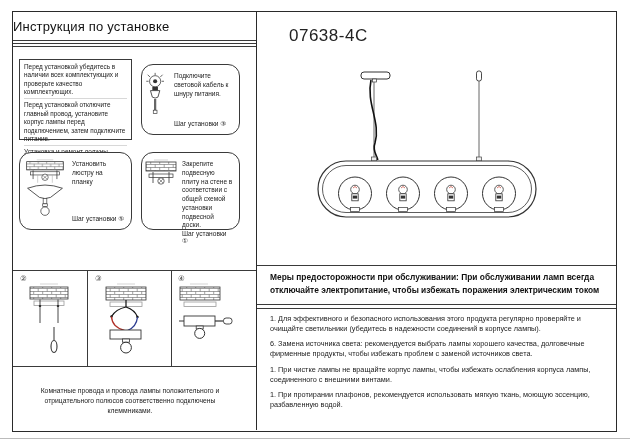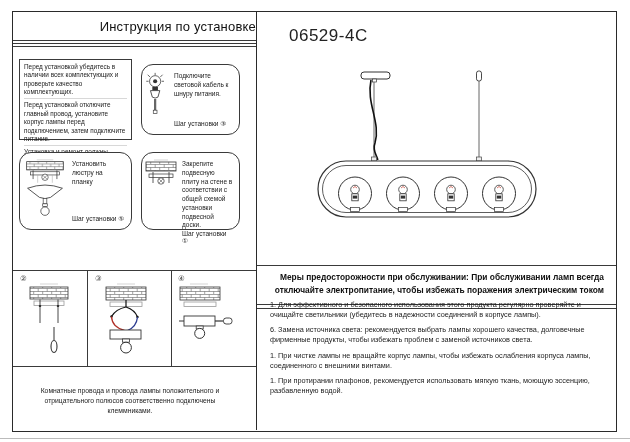--- a/index.html
+++ b/index.html
@@ -4,40 +4,40 @@
 <style>
   html,body{margin:0;padding:0;background:#fff;}
   #page{position:relative;width:630px;height:442px;background:#fff;overflow:hidden;
         font-family:"Liberation Sans", sans-serif;color:#1c1c1c;}
   .abs{position:absolute;}
   .frame{left:12px;top:11px;width:603px;height:419px;border:1.5px solid #2a2a2a;}
   .vdiv{left:256px;top:11px;width:1px;height:419px;background:#2a2a2a;}
   .rule{height:1px;background:#3a3a3a;}
   .rule-light{height:1px;background:#bbb;}
   .titlebar{left:13px;top:12px;width:243px;height:28px;border-bottom:1px solid #3a3a3a;
-            display:flex;align-items:center;justify-content:flex-end;}
+            display:flex;align-items:center;justify-content:flex-start;}
   .title{font-size:13px;letter-spacing:.2px;color:#111;}
   .model{left:289px;top:26px;font-size:17px;color:#222;letter-spacing:.5px;}
   .box{border:1px solid #3a3a3a;background:#fff;box-sizing:border-box;}
   .round{border-radius:12px;}
   .box1{left:19px;top:59px;width:113px;height:81px;padding:3px 4px;}
   .box1 p{margin:0 0 2px 0;font-size:6.4px;line-height:1.32;border-bottom:.5px solid #d8d8d8;padding-bottom:1.5px;}
   .box1 p:last-child{border-bottom:none;}
   .box2{left:141px;top:64px;width:99px;height:71px;display:flex;}
   .box3{left:19px;top:152px;width:113px;height:78px;display:flex;}
   .box4{left:141px;top:152px;width:99px;height:78px;display:flex;}
   .icon-col{flex:0 0 auto;display:flex;align-items:flex-start;justify-content:center;padding-top:5px;}
   .btxt{flex:1;display:flex;flex-direction:column;justify-content:space-between;
         padding:7px 6px 6px 2px;}
   .btxt .desc{margin:0;font-size:6.5px;line-height:1.35;}
   .btxt .step{margin:0;font-size:6.6px;}
   .diag-label{font-size:7.5px;color:#333;}
   .note{left:25px;top:386px;width:210px;text-align:center;font-size:6.8px;line-height:1.5;}
-  .safety{left:270px;top:271px;width:334px;font-weight:bold;font-size:8.4px;line-height:1.5;color:#111;text-align:right;}
-  .mlist{left:270px;top:300px;width:337px;}
+  .safety{left:270px;top:271px;width:334px;font-weight:bold;font-size:8.4px;line-height:1.5;color:#111;}
+  .mlist{left:270px;top:314px;width:337px;}
   .mlist p{margin:0 0 6px 0;font-size:7.3px;line-height:1.33;}
   svg{display:block;}
 </style>
 </head>
 <body>
 
 <div id="page">
 
   <div class="abs frame"></div>
   <div class="abs vdiv"></div>
@@ -185,21 +185,21 @@
       <rect x="184" y="316" width="31" height="10" fill="#fff" stroke="#333" stroke-width="0.9"></rect>
       <line x1="215" y1="321" x2="223.5" y2="321" stroke="#333" stroke-width="1.2"></line>
       <rect x="223.5" y="318" width="8.5" height="6" rx="2.6" fill="#fff" stroke="#333" stroke-width="0.9"></rect>
       <rect x="196.2" y="326" width="7" height="3" fill="#fff" stroke="#333" stroke-width="0.8"></rect>
       <circle cx="199.7" cy="333.4" r="5" fill="#fff" stroke="#333" stroke-width="1"></circle>
     </g>
   </svg>
 
   <div class="abs note">Комнатные провода и провода лампы положительного и отрицательного полюсов соответственно подключены клеммниками.</div>
 
-  <div class="abs model">06529-4C</div>
+  <div class="abs model">07638-4C</div>
 
   <svg class="abs" style="left:257px;top:55px" width="360" height="178" viewBox="257 55 360 178">
 
     <rect x="361" y="72" width="29" height="7" rx="3" fill="#fff" stroke="#333" stroke-width="1"></rect>
     <rect x="372.5" y="79" width="4" height="3" fill="#fff" stroke="#333" stroke-width="0.7"></rect>
     <line x1="374" y1="82" x2="374" y2="158" stroke="#666" stroke-width="1"></line>
     <path d="M371 80 C 366 104, 381 122, 375 143 C 372 151, 377 155, 377.8 160" fill="none" stroke="#111" stroke-width="1.6"></path>
     <rect x="476.5" y="71" width="5" height="10" rx="2.2" fill="#fff" stroke="#333" stroke-width="0.9"></rect>
     <line x1="479" y1="81" x2="479" y2="158" stroke="#666" stroke-width="1"></line>
     <rect x="371.5" y="157" width="5" height="4" fill="#eee" stroke="#444" stroke-width="0.7"></rect>

